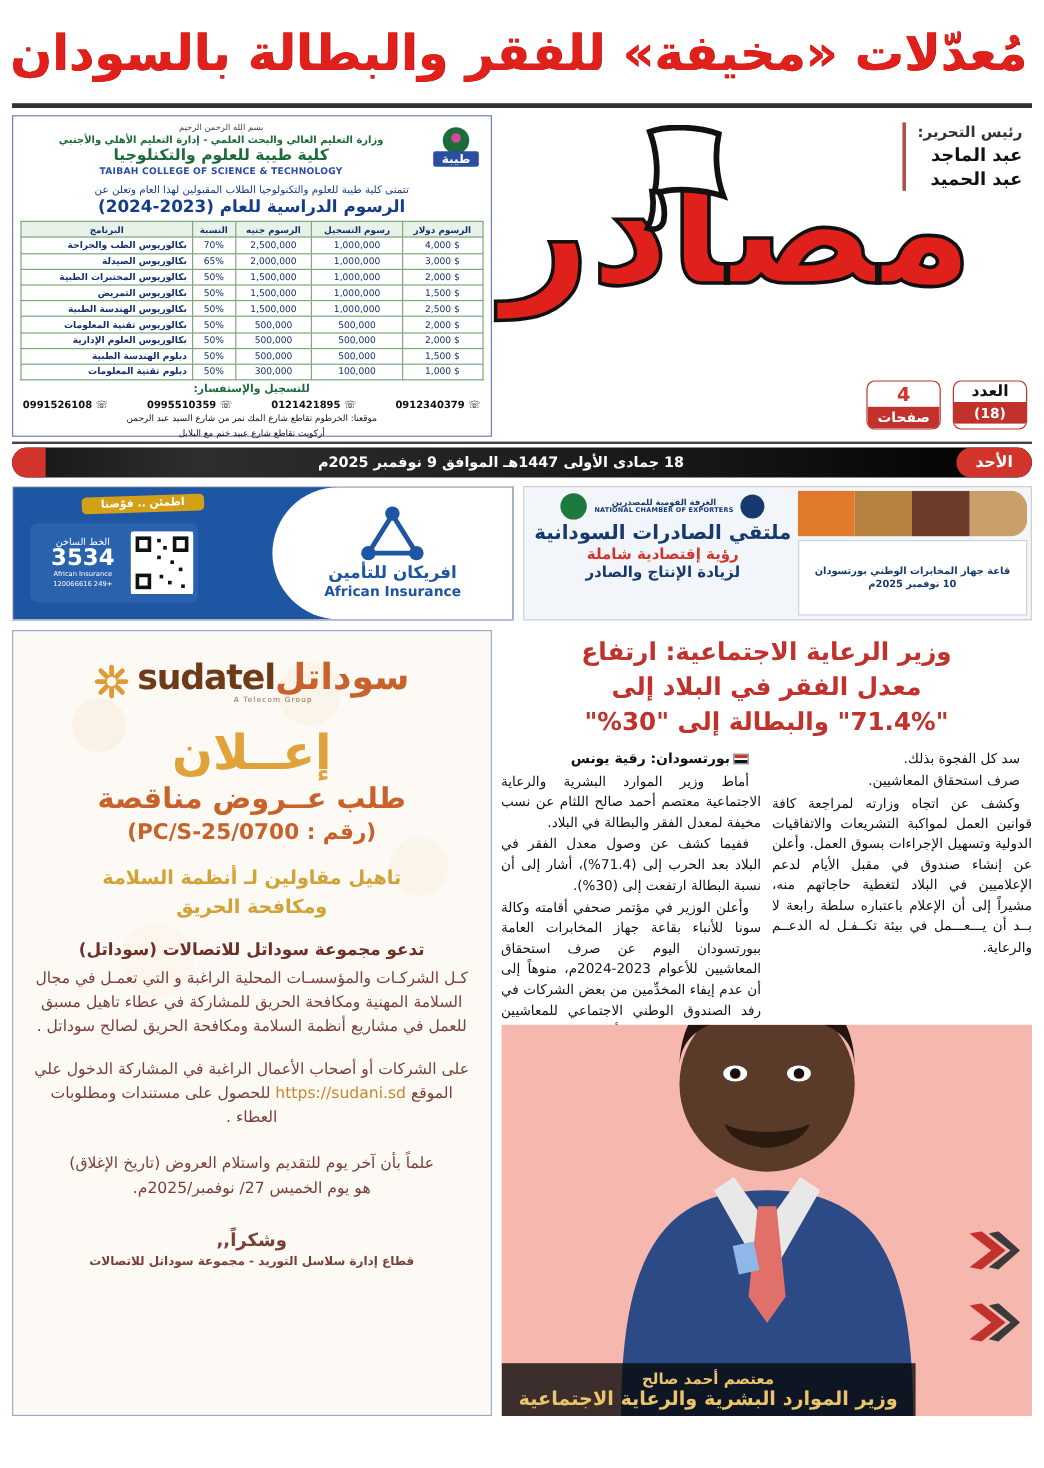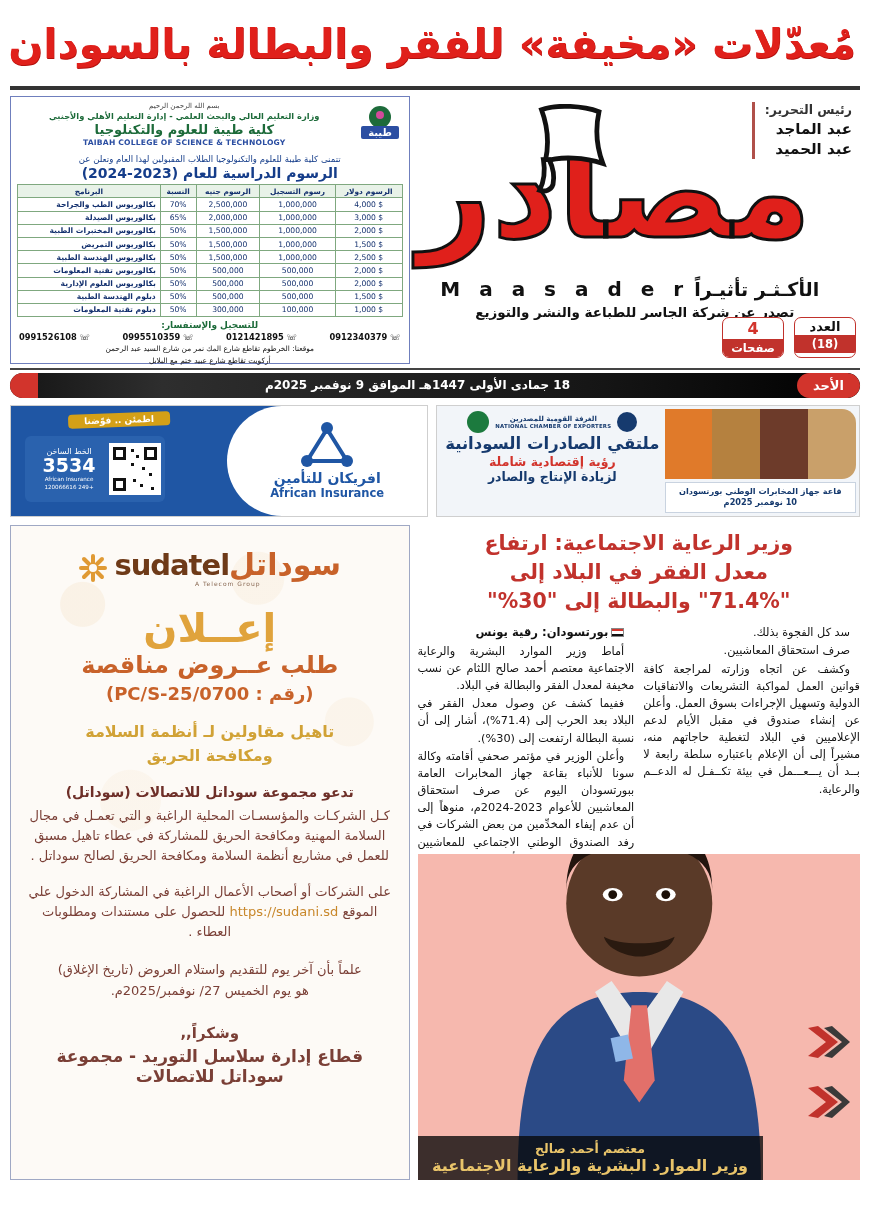--- a/index.html
+++ b/index.html
@@ -189,21 +189,21 @@
   .exp-chamber-ar { font-size:7px; font-weight:bold; color:#163a6e; }
   .exp-chamber-en { font-size:5.4px; font-weight:bold; color:#163a6e; letter-spacing:0.2px; }
   .exp-title { font-size:16.5px; font-weight:bold; color:#163a6e; margin-top:1px; }
   .exp-l1 { font-size:12.5px; font-weight:bold; color:#d2342c; margin-top:1px; }
   .exp-l2 { font-size:12.5px; font-weight:bold; color:#163a6e; }
   .exp-left { flex:0 0 46%; display:flex; flex-direction:column; gap:3px; }
   .exp-photos { flex:1; border-radius: 0 14px 14px 0; overflow:hidden; display:flex; }
   .exp-ph { flex:1; }
   .exp-venue {
     background:#fff; border:1px solid #c9d3e0; font-size:8.2px; font-weight:bold;
-    color:#163a6e; text-align:center; padding:3px 2px; line-height:1.4;
+    color:#163a6e; text-align:center; padding:19px 2px; line-height:1.4;
   }
 
   
   .bottom-row { display:flex; flex-direction:row; gap:8px; margin: 8px 10px 0 10px; height: 655px; }
 
   
   .sudatel {
     flex: 0 0 47%;
     border: 1.3px solid #9fa8c4;
     background: #fdfaf6;
@@ -241,21 +241,21 @@
   }
   .sud-body {
     font-size: 13px; color:#7a3f36; line-height:1.55; margin-top: 14px;
     position:relative; z-index:1;
   }
   .sud-body .strong { font-size:14px; font-weight:bold; color:#6e2f28; display:block; margin-bottom:2px; }
   .sud-body2 { font-size:13px; color:#7a3f36; line-height:1.55; margin-top:16px; position:relative; z-index:1; }
   .sud-url { color:#c8872a; }
   .sud-body3 { font-size:13px; color:#7a3f36; line-height:1.6; margin-top:18px; position:relative; z-index:1; }
   .sud-thanks { font-size:15px; font-weight:bold; color:#7a3f36; margin-top:22px; position:relative; z-index:1; }
-  .sud-dept { font-size:17px; font-weight:bold; color:#7a3f36; margin-top:4px; position:relative; z-index:1; }
+  .sud-dept { font-size:10px; font-weight:bold; color:#7a3f36; margin-top:4px; position:relative; z-index:1; }
 
   
   .article { flex:1; display:flex; flex-direction:column; position:relative; }
   .art-headline {
     text-align:center; color:#c1322c; font-weight:bold; font-size:20.5px;
     line-height:1.42; padding: 4px 4px 8px;
   }
   .art-cols { display:flex; flex-direction:row; gap:9px; flex:1; position:relative; }
   .art-col { flex:1; font-size: 11.3px; line-height:1.52; color:#111; text-align: justify; }
   .art-col p { margin-bottom: 1px; text-indent: 10px; }
@@ -299,25 +299,20 @@
       </div>
 
       <div class="logo-wrap">
         <div class="logo-word">مصادر</div>
         <svg class="logo-flag" viewBox="0 0 100 96">
           <path d="M14 6 C30 0 58 2 74 8 C70 26 72 46 78 62 C60 56 34 54 18 60 C22 42 20 22 14 6 Z" fill="#ffffff" stroke="#111" stroke-width="5"></path>
           <path d="M16 58 C18 70 16 82 12 90 C18 92 24 90 26 84 C28 74 26 66 22 58 Z" fill="#ffffff" stroke="#111" stroke-width="5"></path>
         </svg>
       </div>
 
-      <div class="brand-lines">
-        <span class="brand-ar-strong">الأكـثـر تأثيـراً</span>
-        <span class="brand-latin">M a a s a d e r</span>
-        <div class="brand-sub">تصدر عن شركة الجاسر للطباعة والنشر والتوزيع</div>
-      </div>
 
       <div class="badges">
         <div class="badge">
           <div class="b-top">العدد</div>
           <div class="b-bot">(18)</div>
         </div>
         <div class="badge">
           <div class="b-top num">4</div>
           <div class="b-bot">صفحات</div>
         </div>

